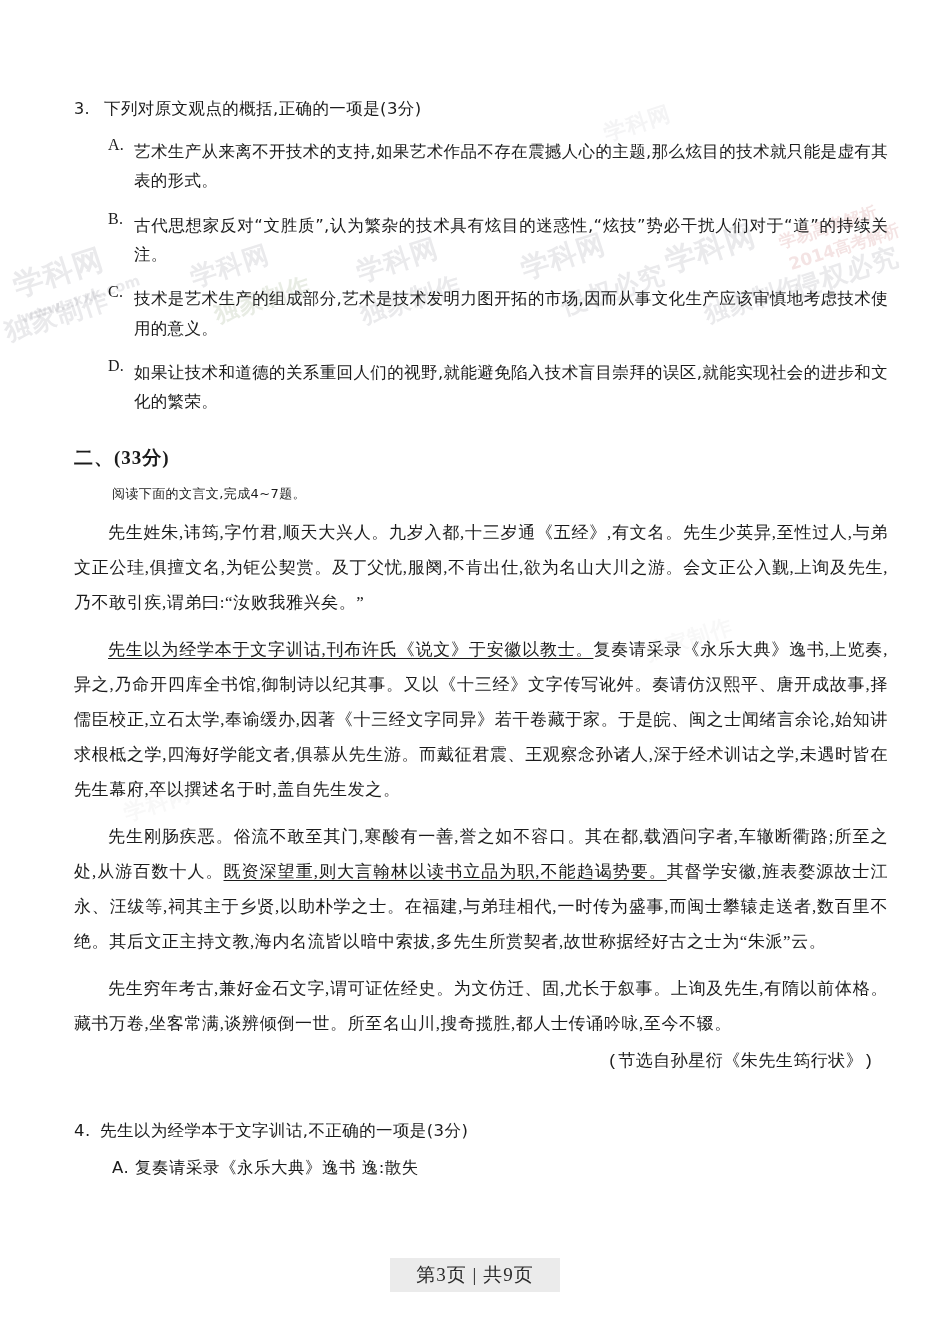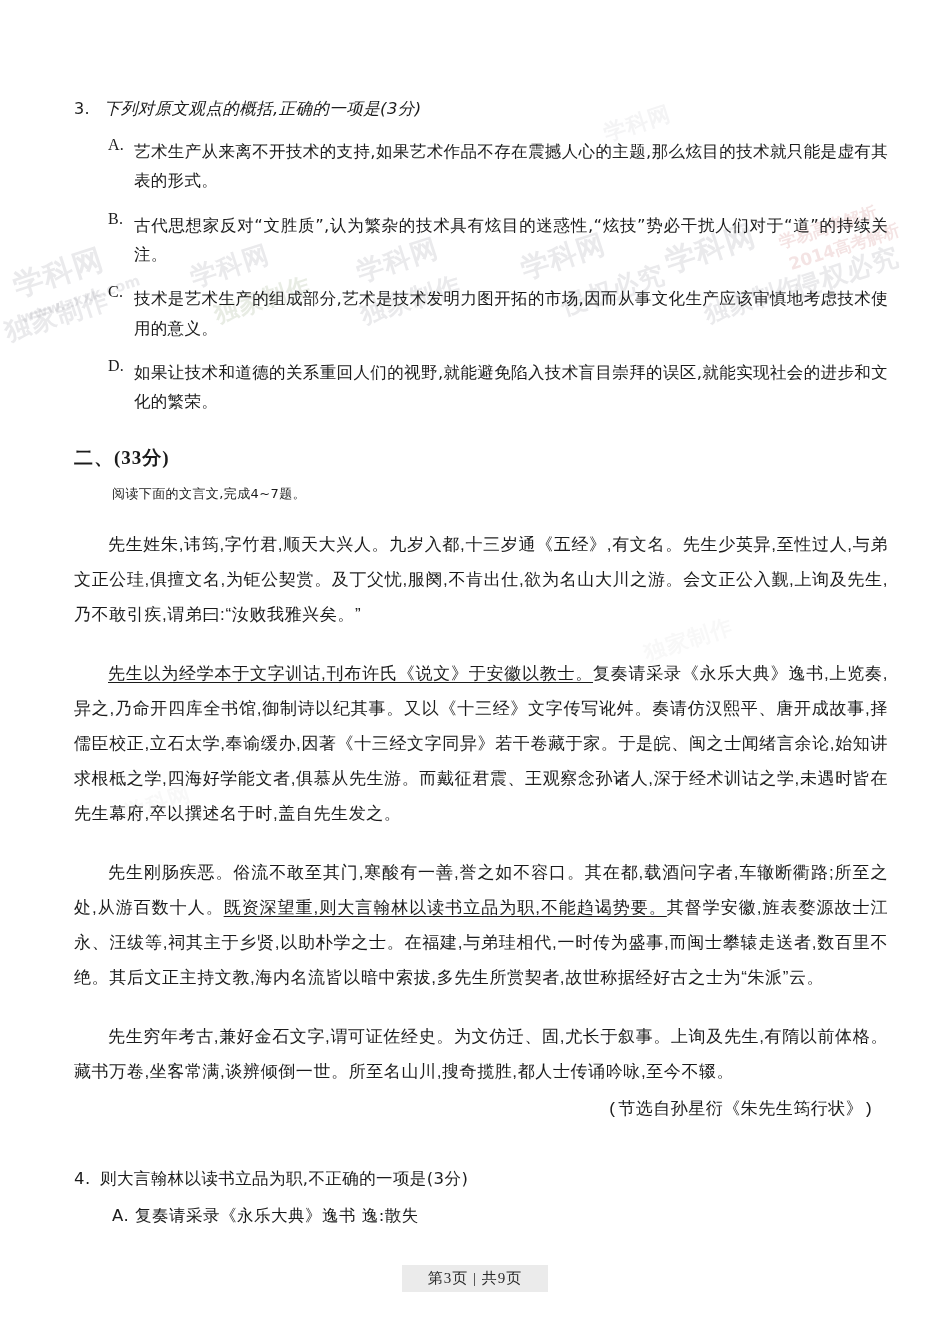--- a/index.html
+++ b/index.html
@@ -66,21 +66,20 @@
     letter-spacing: 0.4px;
   }
   .q-num {
     flex: 0 0 auto;
     width: 30px;
     font-size: 16px;
     padding-top: 1px;
   }
   .q-text {
     flex: 1 1 auto;
-    font-style: italic;
   }
   .opt {
     display: flex;
     align-items: flex-start;
     margin-top: 9px;
     font-size: 16.5px;
     line-height: 1.78;
     letter-spacing: 0.3px;
     padding-left: 34px;
   }
@@ -108,22 +107,22 @@
 
   .instr {
     margin-top: 14px;
     padding-left: 38px;
     font-size: 13px;
     letter-spacing: 0.4px;
   }
 
   
   .passage {
-    margin-top: 24px;
-    font-family: Liberation Sans, sans-serif;
+    margin-top: 12px;
+    font-family: Liberation Serif, serif;
     font-size: 17px;
     line-height: 2.06;
     text-align: justify;
     text-justify: inter-ideograph;
     letter-spacing: 0.6px;
     text-indent: 2em;
   }
   .passage u {
     text-decoration: underline;
     text-underline-offset: 3px;
@@ -159,21 +158,21 @@
     left: 0;
     right: 0;
     bottom: 52px;
     z-index: 2;
     display: flex;
     justify-content: center;
   }
   .footer-inner {
     background: #ebebeb;
     color: #2a2a2a;
-    font-size: 15px;
+    font-size: 19px;
     letter-spacing: 1px;
     padding: 4px 26px;
     font-family: "Liberation Serif", "DejaVu Serif", serif;
   }
 </style>
 </head>
 <body>
 
 <div class="page">
 
@@ -240,21 +239,21 @@
 
       <div class="passage">先生穷年考古,兼好金石文字,谓可证佐经史。为文仿迁、固,尤长于叙事。上询及先生,有隋以前体格。藏书万卷,坐客常满,谈辨倾倒一世。所至名山川,搜奇揽胜,都人士传诵吟咏,至今不辍。</div>
 
       <div class="attrib">(节选自孙星衍《朱先生筠行状》)</div>
     </div>
 
 
     <div class="q4-wrap">
       <div class="q4-line">
         <span class="q4-num">4.</span>
-        <span>则大言翰林以读书立品为职,不正确的一项是(3分)</span>
+        <span>先生以为经学本于文字训诂,不正确的一项是(3分)</span>
       </div>
       <div class="q4-opt">
         <span>A.</span>
         <span>复奏请采录《永乐大典》逸书 逸:散失</span>
       </div>
     </div>
 
   </div>
 
   <div class="footer">

